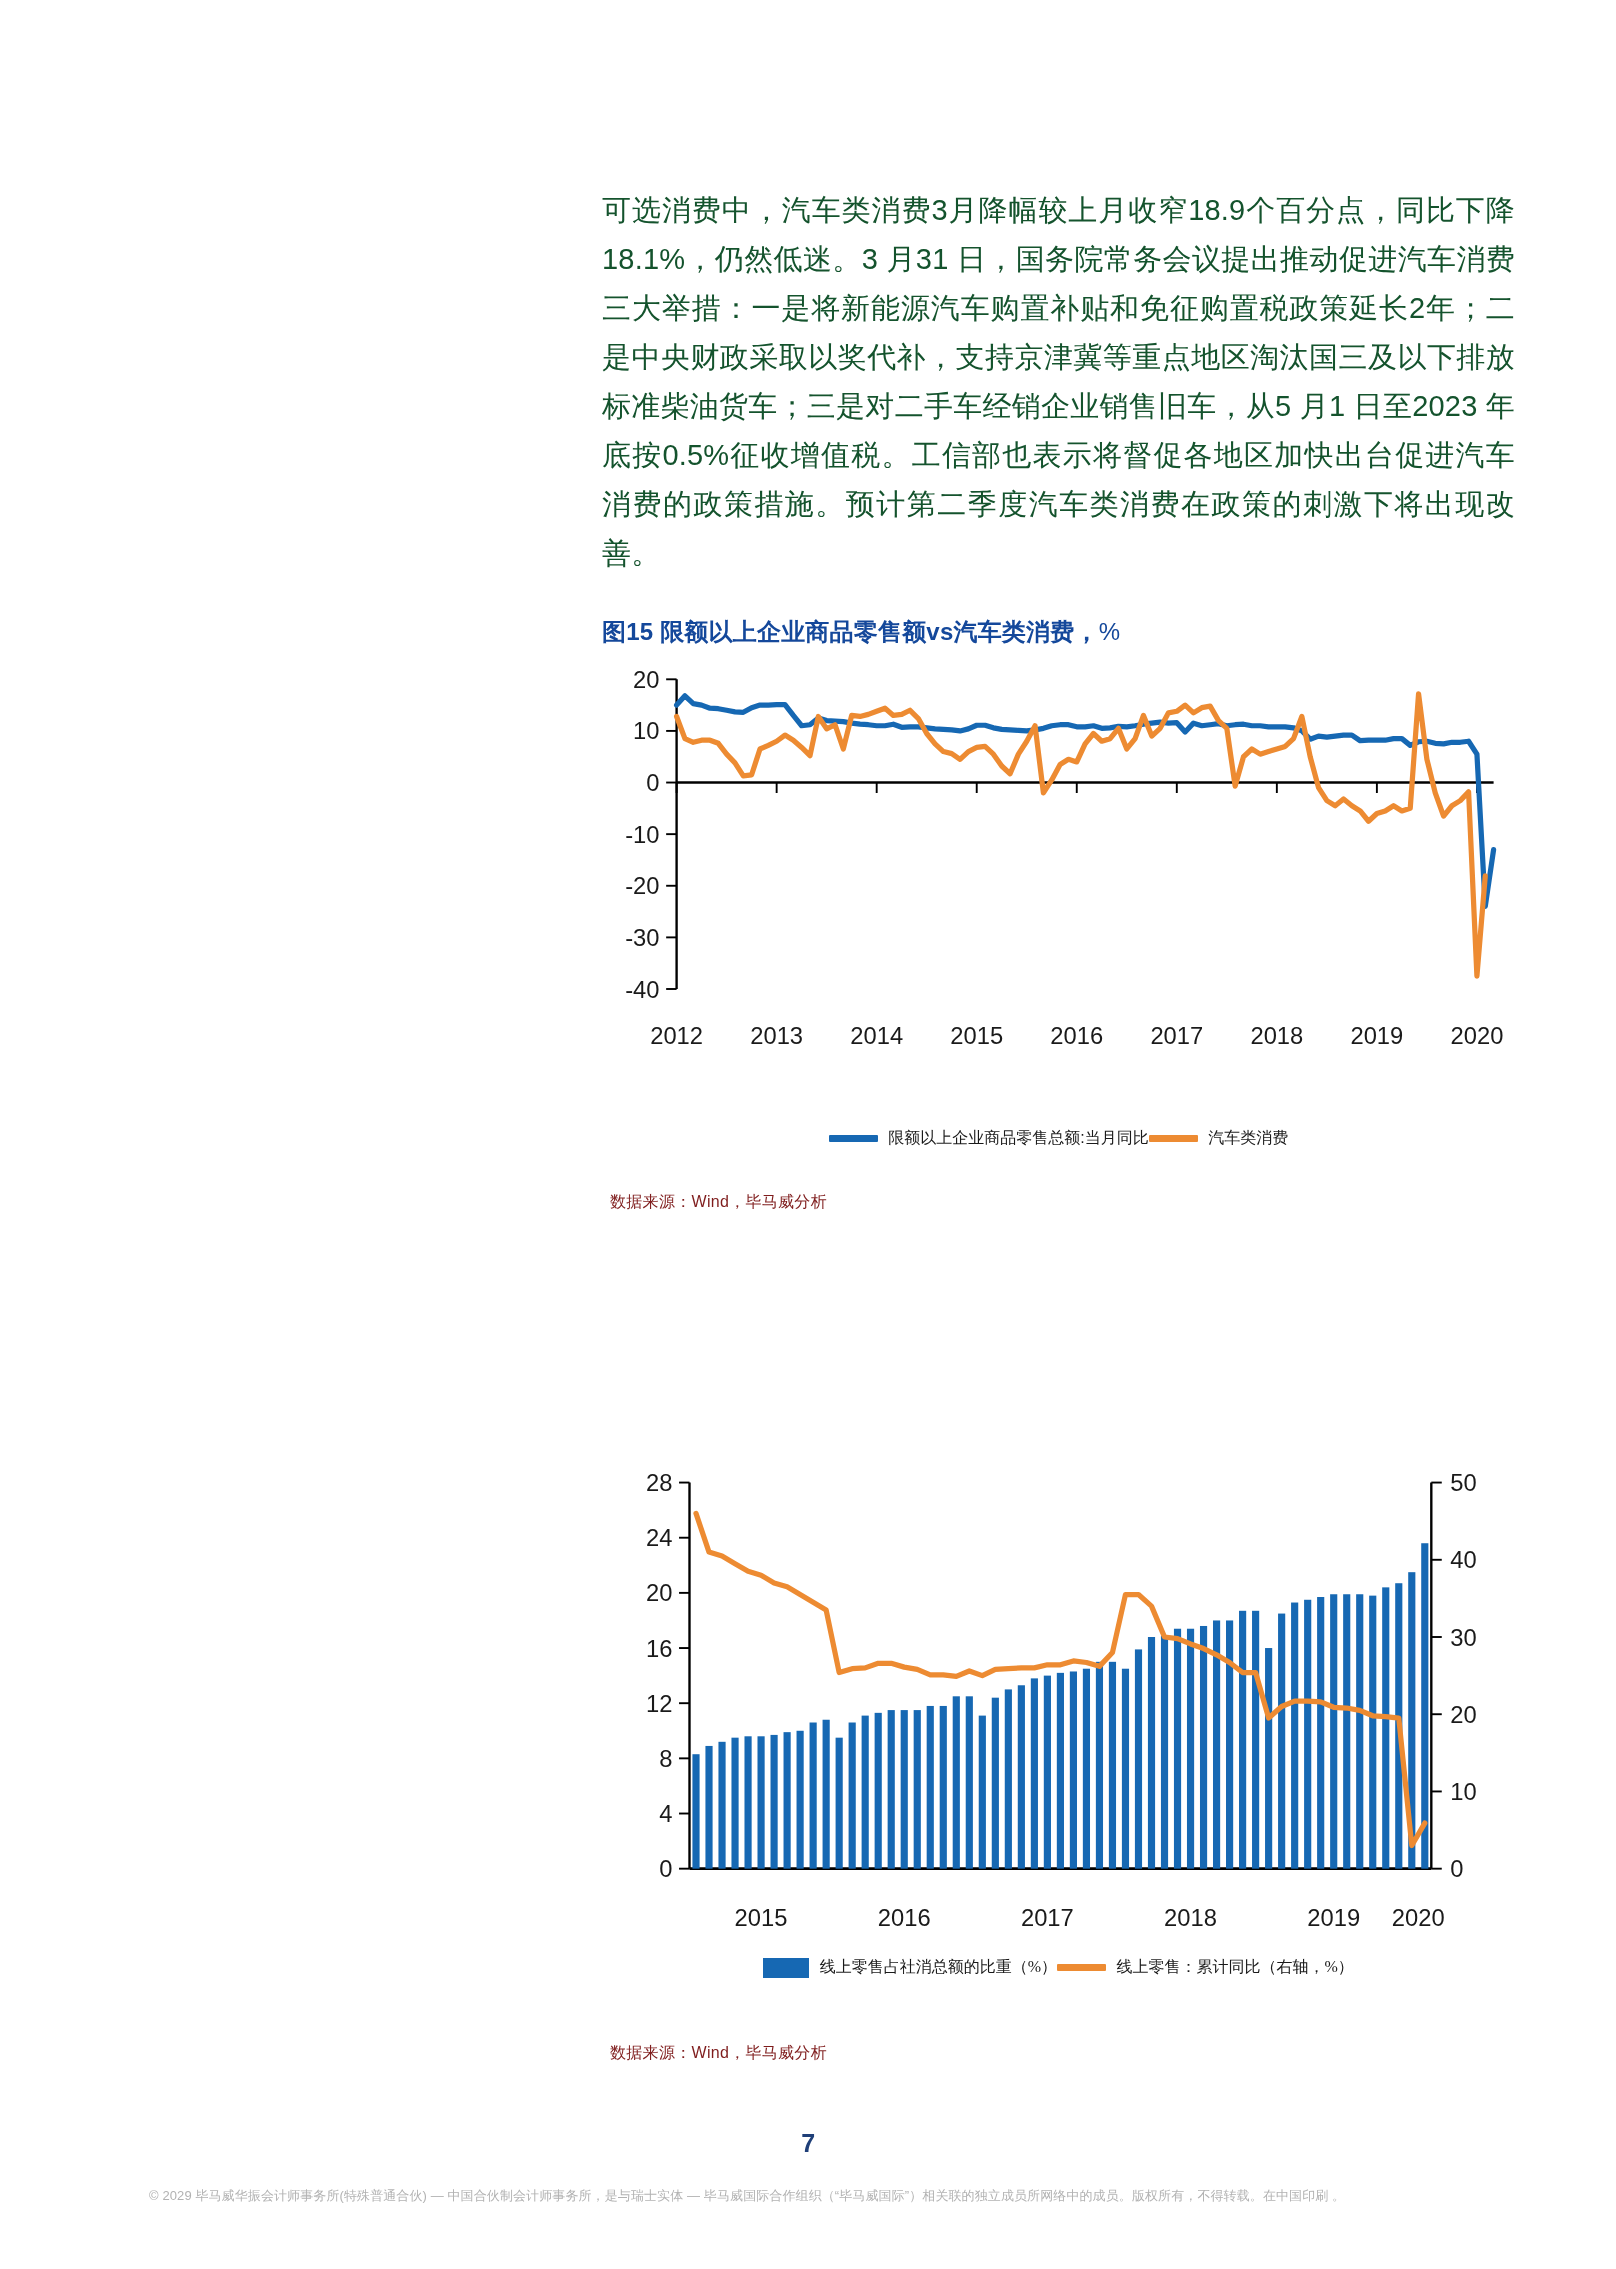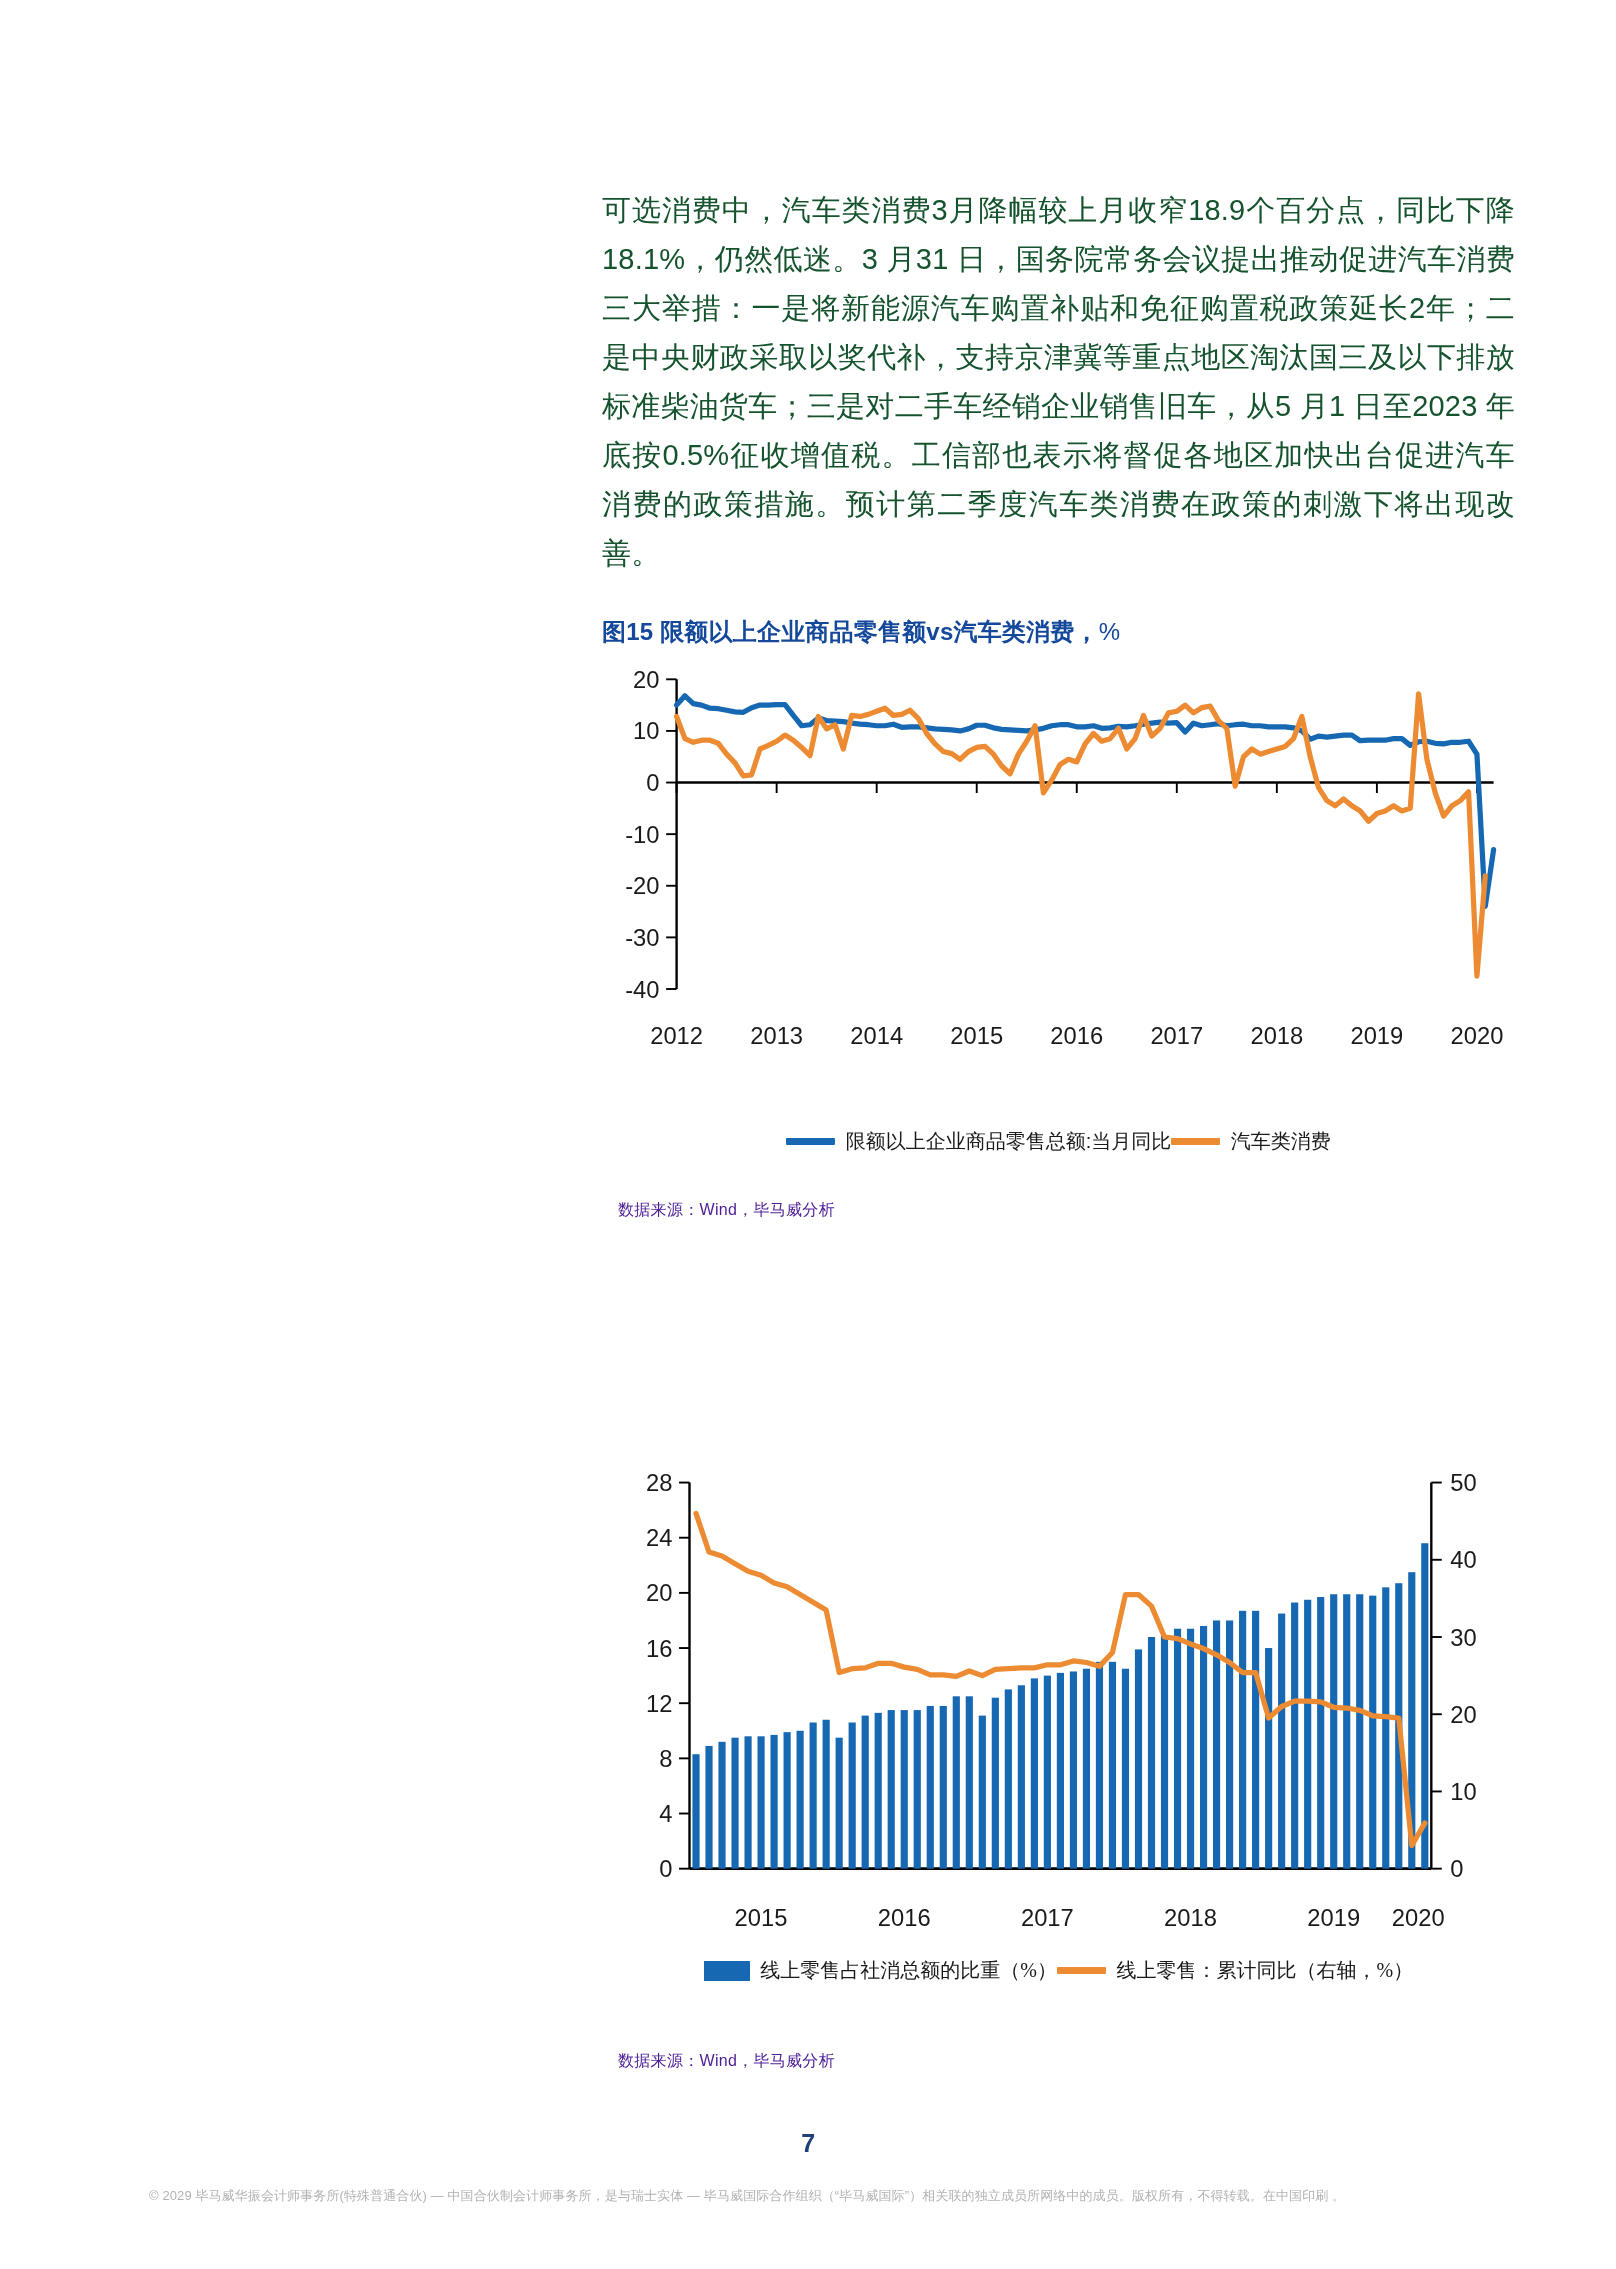--- a/index.html
+++ b/index.html
@@ -18,31 +18,31 @@
     text-align:justify;letter-spacing:0.2px;
   }
 
   .fig-title{
     font-size:24px;font-weight:bold;color:#14489b;
     margin:0;letter-spacing:0.2px;
   }
   .fig-title .pct{font-weight:normal;}
 
   .source{
-    font-size:16px;color:#4c1d95;margin:16px;letter-spacing:0.3px;
+    font-size:16px;color:#7f1d1d;margin:8px;letter-spacing:0.3px;
   }
 
   
   .chart-box{position:absolute;}
   .axis-label{
     font-size:25px;fill:#1a1a1a;font-family:"Liberation Sans",sans-serif;
   }
   .legend{
     display:flex;align-items:center;justify-content:center;
-    font-size:20px;color:#1a1a1a;white-space:nowrap;
+    font-size:16px;color:#1a1a1a;white-space:nowrap;
   }
   .legend .item{display:flex;align-items:center;gap:10.5px;}
   .swatch-line{width:49px;height:7.6px;border-radius:1px;display:inline-block;}
   .swatch-bar{width:46px;height:20px;display:inline-block;}
 
   
   .pagenum{
     position:absolute;left:0;right:0;top:2129px;text-align:center;
     font-size:25px;color:#1f3f78;font-weight:bold;letter-spacing:0.5px;
   }

